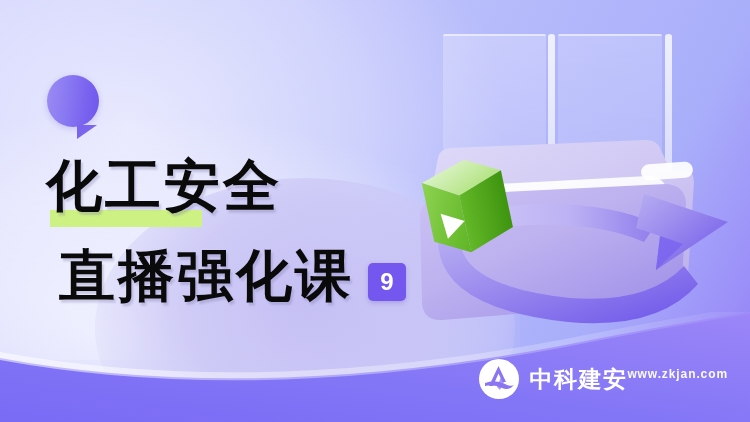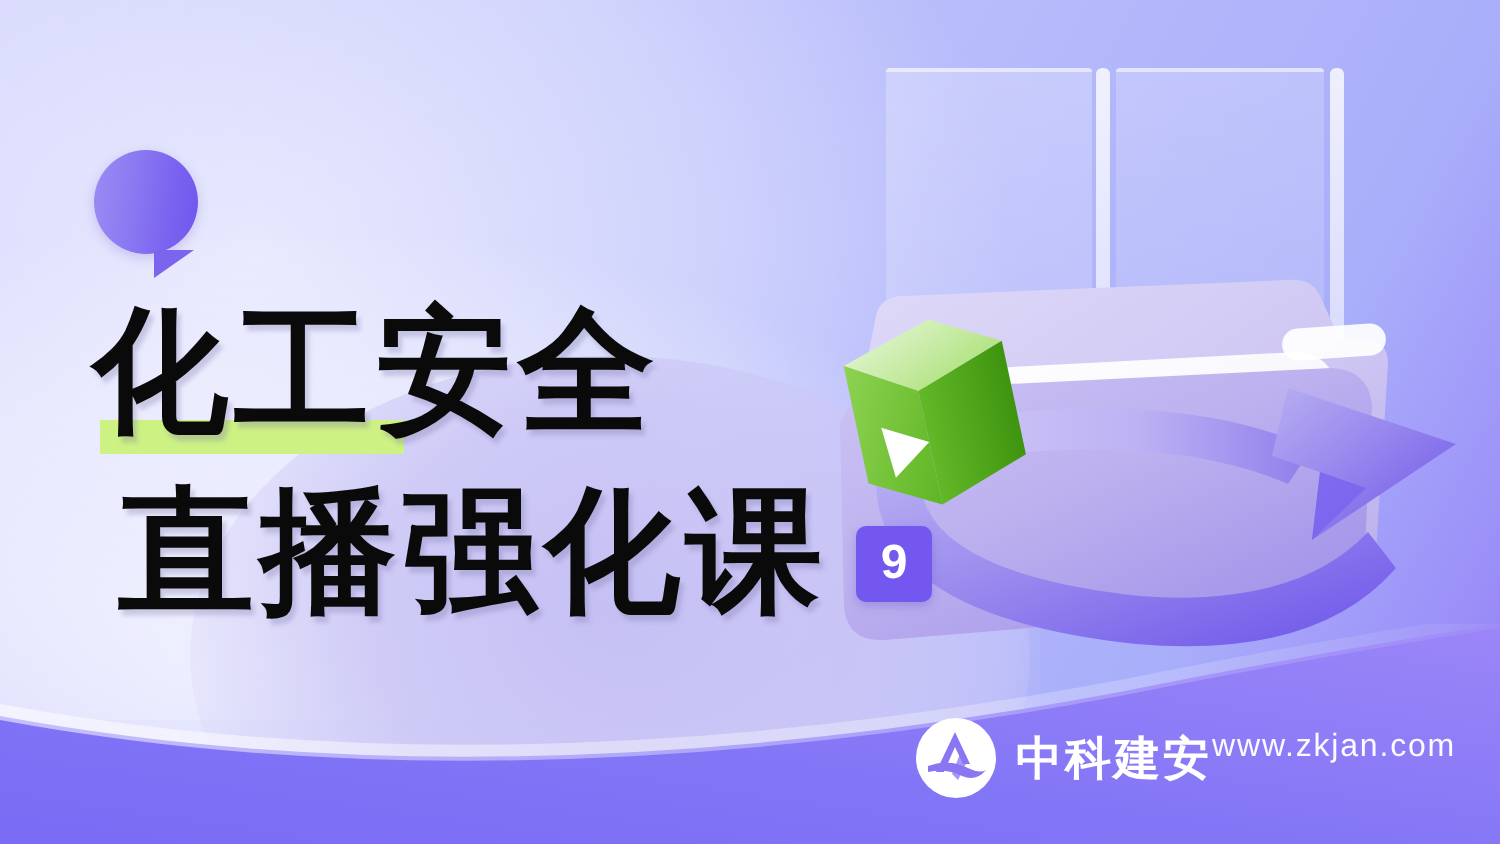--- a/index.html
+++ b/index.html
@@ -110,21 +110,21 @@
   }
 
   
   .headline{ position:absolute; left:46px; top:148px; width:430px; }
   .hl-row{ position:relative; height:82px; }
   .hl-text{
     position:relative;
     display:inline-block;
     font-family:"Liberation Serif","DejaVu Serif",serif;
     font-weight:700;
-    font-size:68px;
+    font-size:56px;
     line-height:76px;
     color:#0a0a0a;
     letter-spacing:3px;
     white-space:nowrap;
     text-shadow:2px 3px 2px rgba(120,115,170,.30);
     z-index:3;
   }
   .hl-underline{
     position:absolute;
     left:4px; top:62px;
@@ -151,22 +151,22 @@
     position:absolute; right:22px; bottom:22px;
     display:flex; align-items:center; gap:9px;
   }
   .logo-mark{ width:42px; height:42px; flex:0 0 42px; }
   .logo-txt{ display:flex; justify-content:flex-end; }
   .logo-name{
     color:#ffffff; font-size:23px; font-weight:700;
     letter-spacing:1.5px; line-height:25px; white-space:nowrap;
   }
   .logo-url{
-    color:#ffffff; font-size:16px; letter-spacing:.9px;
-    line-height:14px; white-space:nowrap; opacity:.97;
+    color:#ffffff; font-size:12px; letter-spacing:.9px;
+    line-height:14px; white-space:nowrap; opacity:.97;font-weight:bold;
   }
 </style>
 </head>
 <body>
 
 <div class="banner">
 
   <div class="wash-tl"></div>
   <div class="wash-bl"></div>
 

